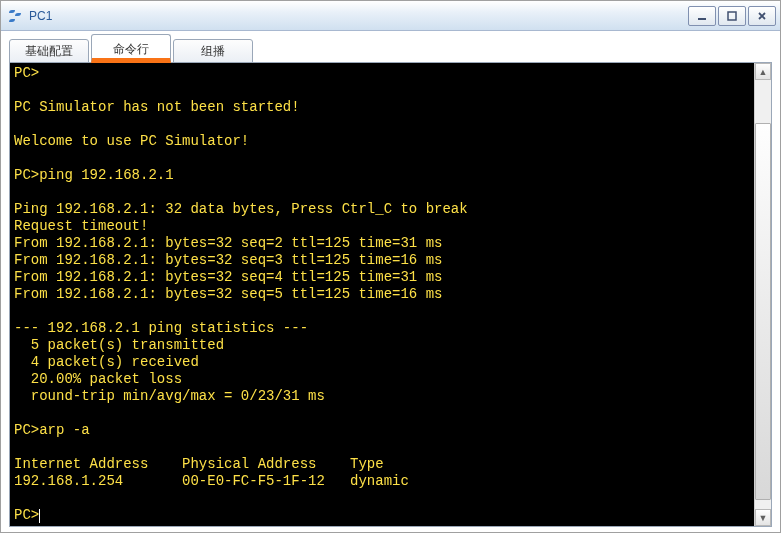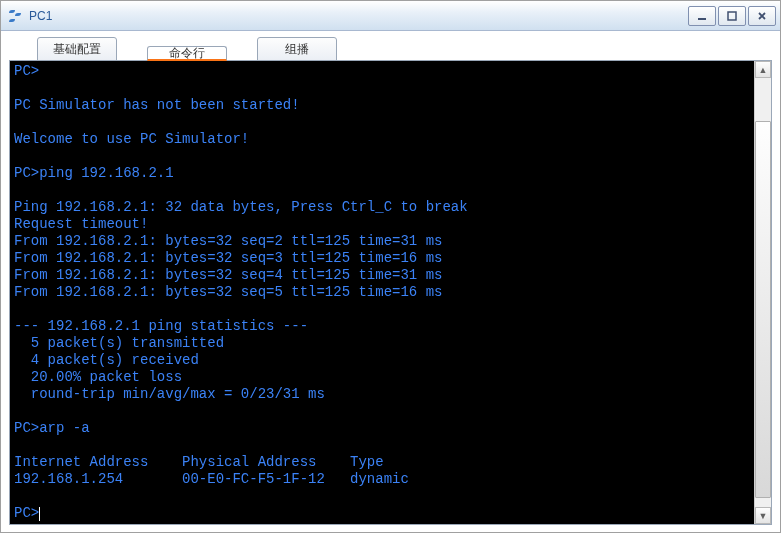--- a/index.html
+++ b/index.html
@@ -63,39 +63,39 @@
     display: flex;
     align-items: center;
     justify-content: center;
     font-size: 12px;
     color: #333;
     margin-right: 2px;
     border-top-left-radius: 3px;
     border-top-right-radius: 3px;
     position: relative;
     cursor: pointer;
-    margin-left: 28px;
   }
   .tab.active {
     background: #ffffff;
-    border-bottom: 2px solid #f97316;
-    height: 15px;
+    border-bottom: 5px solid #f97316;
+    height: 29px;
     z-index: 2;
+    align-items: flex-end;
   }
   .terminal-wrap {
     flex: 1;
     border: 1px solid #9aa7b8;
     margin-top: -1px;
     display: flex;
     background: #000;
   }
   .terminal {
     flex: 1;
     background: #000;
-    color: #3b82f6;
+    color: #fde047;
     font-family: "Courier New", monospace;
     font-size: 14px;
     line-height: 17px;
     padding: 2px 4px;
     white-space: pre;
     overflow: hidden;
   }
   .terminal .cursor {
     display: inline-block;
     width: 1px;

